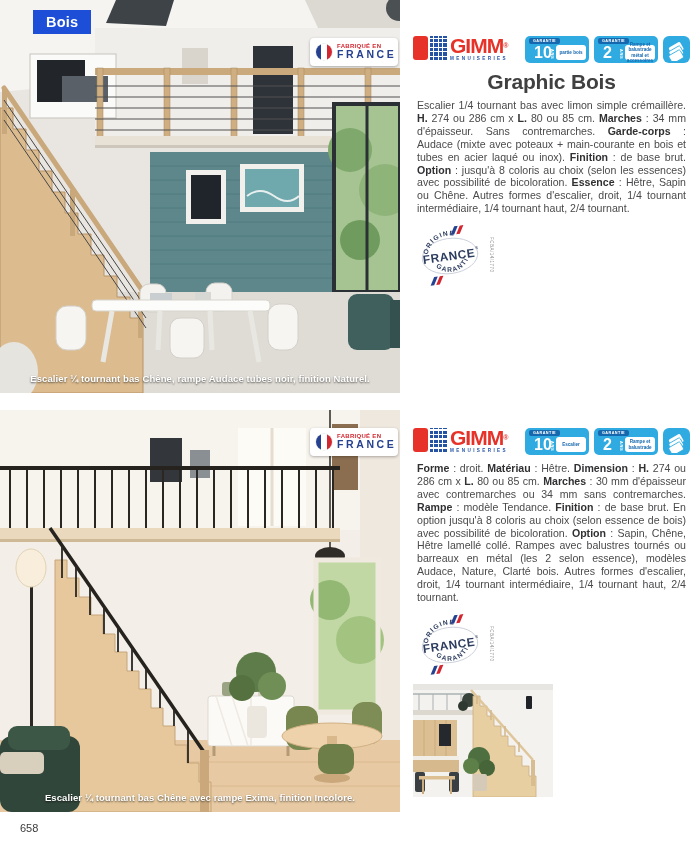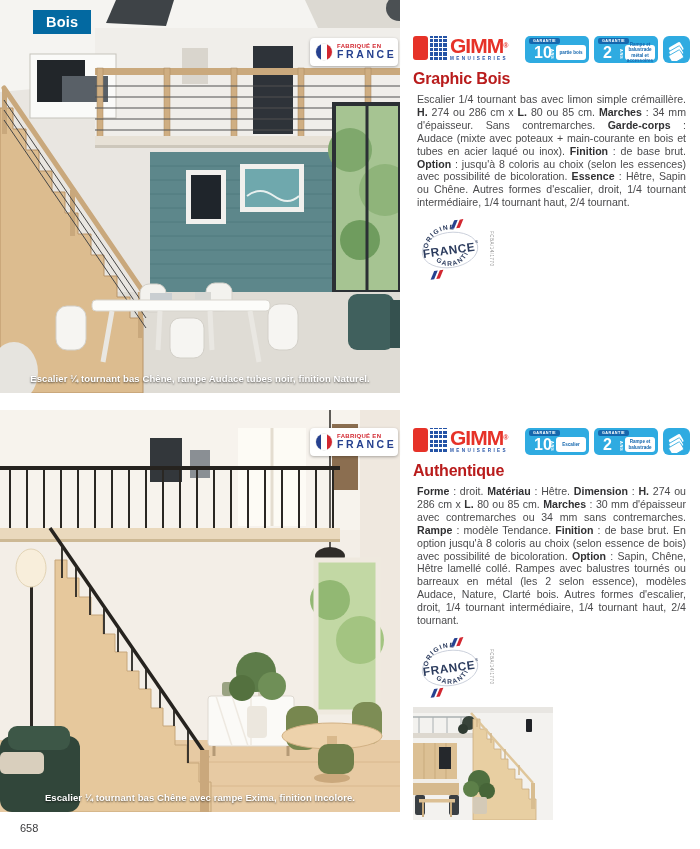--- a/index.html
+++ b/index.html
@@ -1,20 +1,20 @@
 <!DOCTYPE html>
 <html><head>
 <meta charset="utf-8">
 <style>
   html,body{margin:0;padding:0;background:#fff;}
   .page{position:relative;width:700px;height:849px;background:#ffffff;
         font-family:"Liberation Sans",sans-serif;overflow:hidden;}
 
   
-  .bois-tab{position:absolute;left:33px;top:10px;z-index:6;background:#0369a1;color:#fff;
+  .bois-tab{position:absolute;left:33px;top:10px;z-index:6;background:#1d4ed8;color:#fff;
             font-weight:bold;font-size:14.5px;padding:4px 13px;letter-spacing:.2px;}
 
   
   .photo{position:absolute;left:0;width:400px;overflow:hidden;background:#e9e6e1;}
   #photo1{top:0;height:393px;}
   #photo2{top:410px;height:402px;}
   .photo svg{display:block;width:100%;height:100%;}
   .photo-caption{position:absolute;left:0;right:0;bottom:9px;text-align:center;color:#fff;
                  font-size:9.5px;font-weight:600;text-shadow:0 1px 2px rgba(0,0,0,.65);letter-spacing:.1px;}
 
@@ -51,21 +51,21 @@
                  font-weight:bold;padding:1px 4px;border-radius:2px;letter-spacing:.4px;}
   .badge .num{position:absolute;left:9px;bottom:2px;color:#fff;font-size:16px;font-weight:800;line-height:1;}
   .badge .unit{position:absolute;left:25px;bottom:4px;color:#fff;font-size:4px;font-weight:bold;
                writing-mode:vertical-rl;letter-spacing:.6px;}
   .badge .blabel{position:absolute;left:31px;right:3px;top:9px;bottom:3px;background:#fff;border-radius:3px;
                  color:#1567ae;font-weight:bold;font-size:4.6px;line-height:1.2;display:flex;align-items:center;
                  justify-content:center;text-align:center;padding:1px;}
   .swatch{width:27px;height:27px;border-radius:6px;background:#2fabe1;flex:none;
           display:flex;align-items:center;justify-content:center;}
 
-  .title{font-size:16px;font-weight:800;color:#b91c1c;margin:4px 0 5px;letter-spacing:-.2px;}
+  .title{font-size:21px;font-weight:800;color:#404040;margin:4px 0 5px;letter-spacing:-.2px;text-align:center;}
   .desc{font-size:10.6px;line-height:12.9px;color:#4a4a4c;text-align:justify;margin:4px;}
   .desc b{color:#313133;}
 
   
   .stamp-wrap{display:flex;align-items:flex-start;margin:12px 0 0 6px;height:64px;}
   .stamp-svg{width:62px;height:58px;transform:rotate(-8deg);}
   .cert{writing-mode:vertical-rl;font-size:4.5px;color:#8f8f8f;margin:10px 0 0 8px;letter-spacing:.5px;}
 
   
   .thumb{width:140px;height:113px;overflow:hidden;margin-top:4px;background:#f2f1ee;}
@@ -300,21 +300,20 @@
           <svg width="20" height="22" viewBox="0 0 20 22">
             <g transform="rotate(-30 10 12)">
               <rect x="4" y="5" width="13" height="9" rx="1.5" fill="#fff"></rect>
               <rect x="2" y="8.5" width="13" height="9" rx="1.5" fill="#fff" stroke="#2fabe1" stroke-width=".8"></rect>
               <rect x="0" y="12" width="13" height="9" rx="1.5" fill="#fff" stroke="#2fabe1" stroke-width=".8"></rect>
             </g>
           </svg>
         </div>
       </div>
     </div>
-    <div class="title">Authentique</div>
     <p class="desc"><b>Forme</b> : droit. <b>Matériau</b> : Hêtre. <b>Dimension</b> : <b>H.</b> 274 ou 286 cm x <b>L.</b> 80 ou 85 cm. <b>Marches</b> : 30 mm d'épaisseur avec contremarches ou 34 mm sans contremarches. <b>Rampe</b> : modèle Tendance. <b>Finition</b> : de base brut. En option jusqu'à 8 coloris au choix (selon essence de bois) avec possibilité de bicoloration. <b>Option</b> : Sapin, Chêne, Hêtre lamellé collé. Rampes avec balustres tournés ou barreaux en métal (les 2 selon essence), modèles Audace, Nature, Clarté bois. Autres formes d'escalier, droit, 1/4 tournant intermédiaire, 1/4 tournant haut, 2/4 tournant.</p>
     <div class="stamp-wrap">
       <svg class="stamp-svg" viewBox="0 0 60 56">
         <defs>
           <path id="a2t" d="M8,30 A22,22 0 0 1 52,30"></path>
           <path id="a2b" d="M12,32 A20,20 0 0 0 48,32"></path>
         </defs>
         <ellipse cx="30" cy="28" rx="27" ry="17" fill="none" stroke="#c3c9d6" stroke-width=".8"></ellipse>
         <text font-size="6.5" fill="#2c3c5e" font-weight="bold" letter-spacing="1.2"><textPath href="#a2t" startOffset="9%">ORIGINE</textPath></text>
         <text x="29" y="32" text-anchor="middle" font-size="11.5" font-weight="bold" fill="#2c3c5e" letter-spacing=".5">FRANCE</text>

